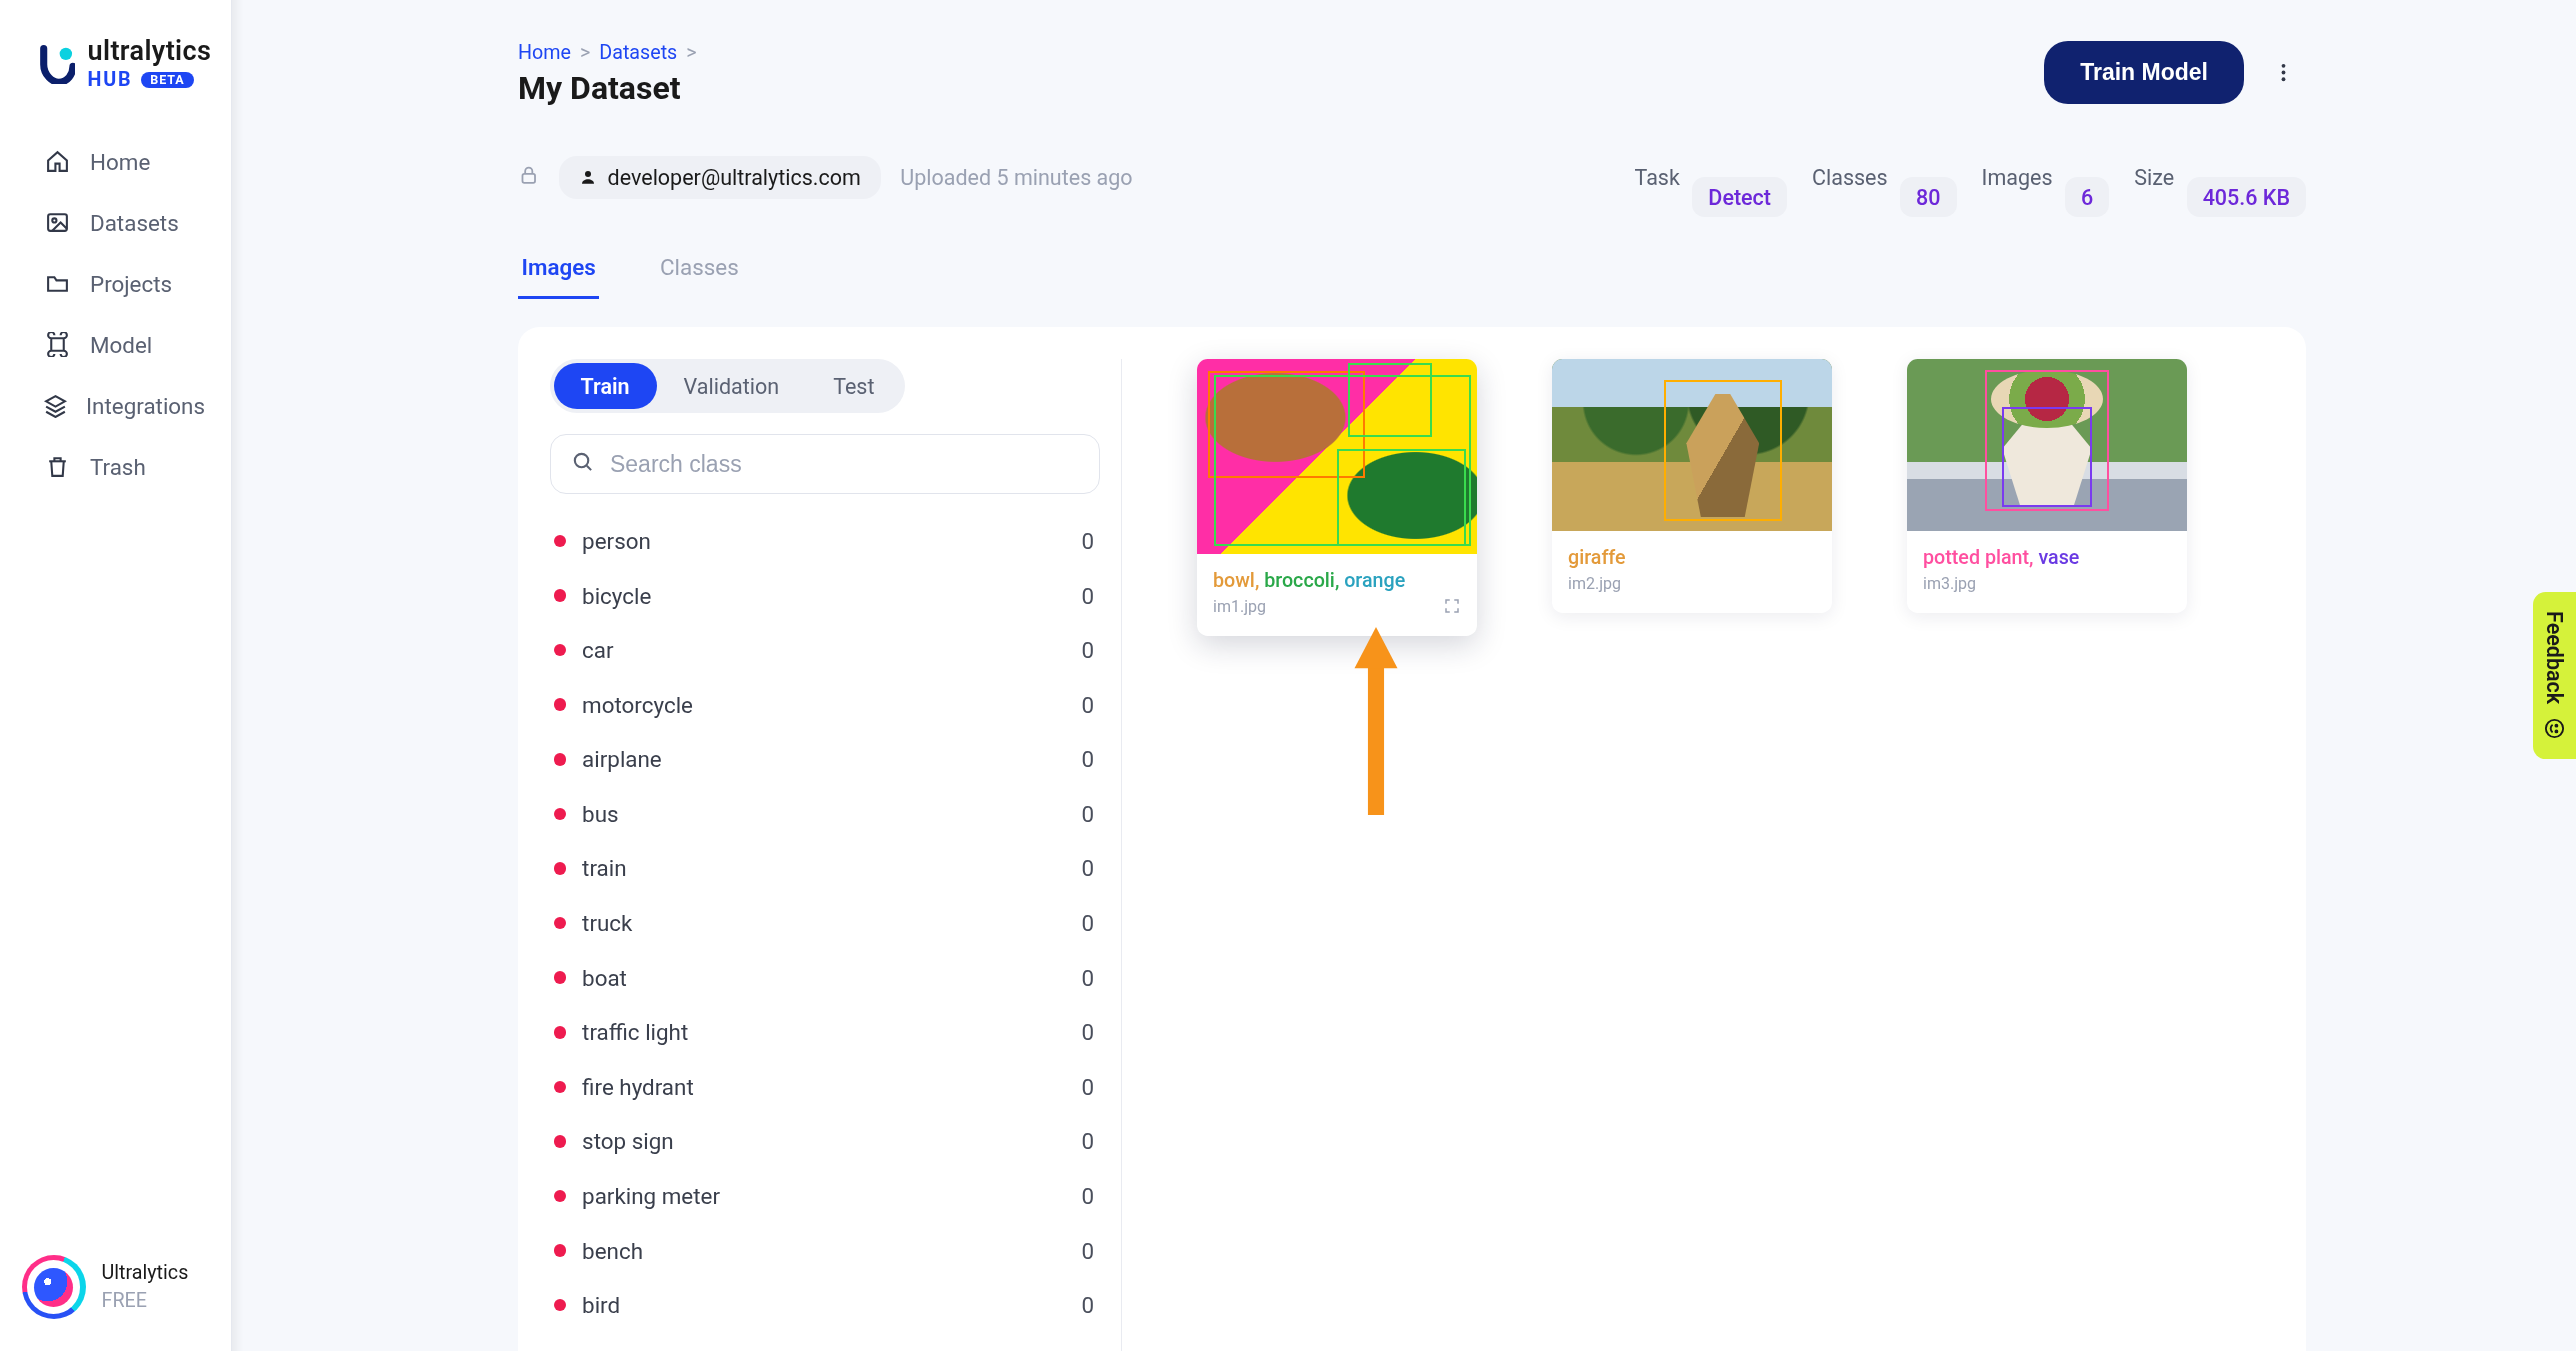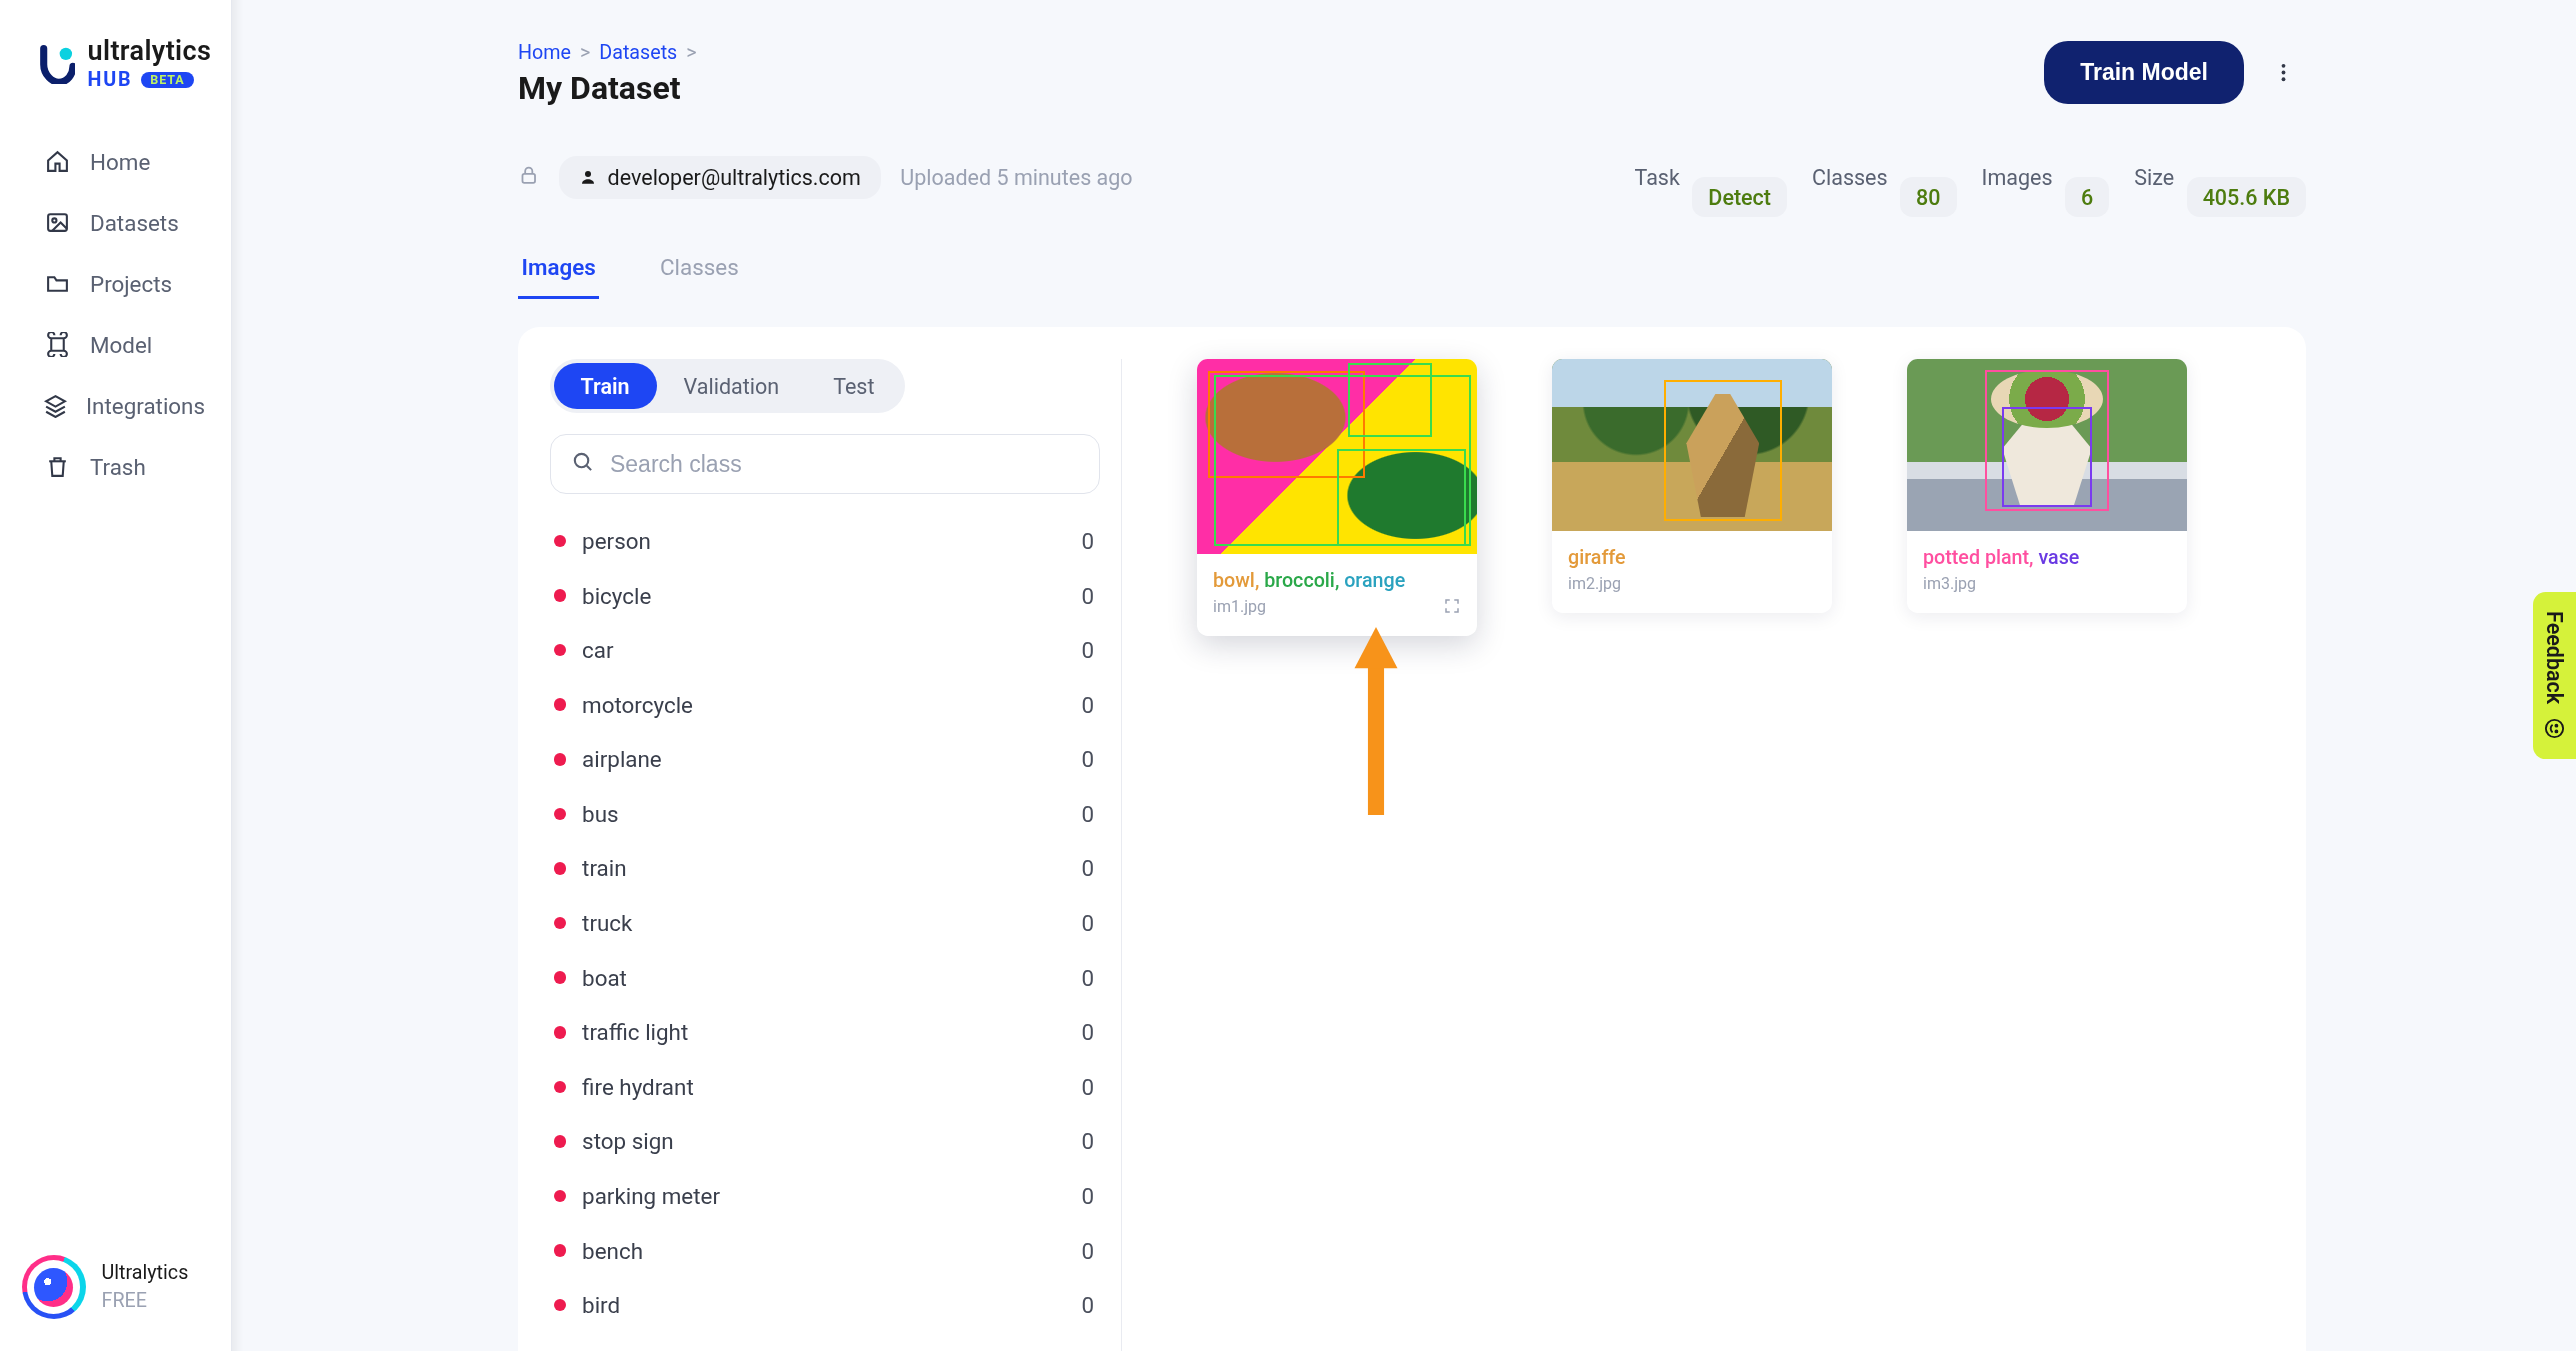--- a/index.html
+++ b/index.html
@@ -43,21 +43,21 @@
     align-items: center;
     gap: 12.5px;
   }
   .logo-mark svg { display: block; }
   .logo-text { display: flex; flex-direction: column; line-height: 1; }
   .logo-text-main { font-size: 27px; font-weight: 600; color: #1a1a1a; letter-spacing: 0.4px; }
   .logo-text-sub { display: flex; align-items: center; gap: 9px; margin-top: 5.4px; }
   .logo-text-hub { font-size: 19.7px; font-weight: 700; color: var(--brand-blue); letter-spacing: 1.8px; }
   .logo-beta {
     font-size: 12.5px; font-weight: 700; letter-spacing: 0.9px;
-    background: var(--brand-blue); color: #bef264;
+    background: var(--brand-blue); color: #ffffff;
     padding: 2px 9px; border-radius: 10.7px;
   }
   .nav { padding: 16px 0; flex: 1; }
   .nav-item {
     display: flex; align-items: center; gap: 18px;
     padding: 16px 27px 16px 43px;
     color: var(--txt-secondary);
     font-size: 22.4px;
     cursor: pointer;
   }
@@ -122,21 +122,21 @@
     background: var(--chip-bg); border-radius: 18px;
     padding: 9px 19.7px; color: #1a1a1a;
   }
   .lock-icon { color: var(--txt-muted); }
   .uploaded-text { color: var(--txt-muted); }
   .meta-right { display: flex; align-items: center; gap: 25px; }
   .stat-block { display: flex; align-items: center; gap: 12.5px; }
   .stat-label { color: var(--txt-secondary); }
   .chip {
     background: var(--chip-bg); border-radius: 12.5px;
-    padding: 7.2px 16px; color: #4d7c0f; font-weight: 500; margin-top: 40px;
+    padding: 7.2px 16px; color: #6d28d9; font-weight: 500; margin-top: 40px;
   }
 
   
   .tabs { margin-top: 21.5px; display: flex; gap: 57px; border-bottom: 0.9px solid transparent; }
   .tab {
     padding: 16px 3.6px; font-size: 22.4px; color: var(--txt-muted); cursor: pointer;
     border-bottom: 3.6px solid transparent;
   }
   .tab.active { color: var(--brand-blue); font-weight: 600; border-bottom-color: var(--brand-blue); }
 

